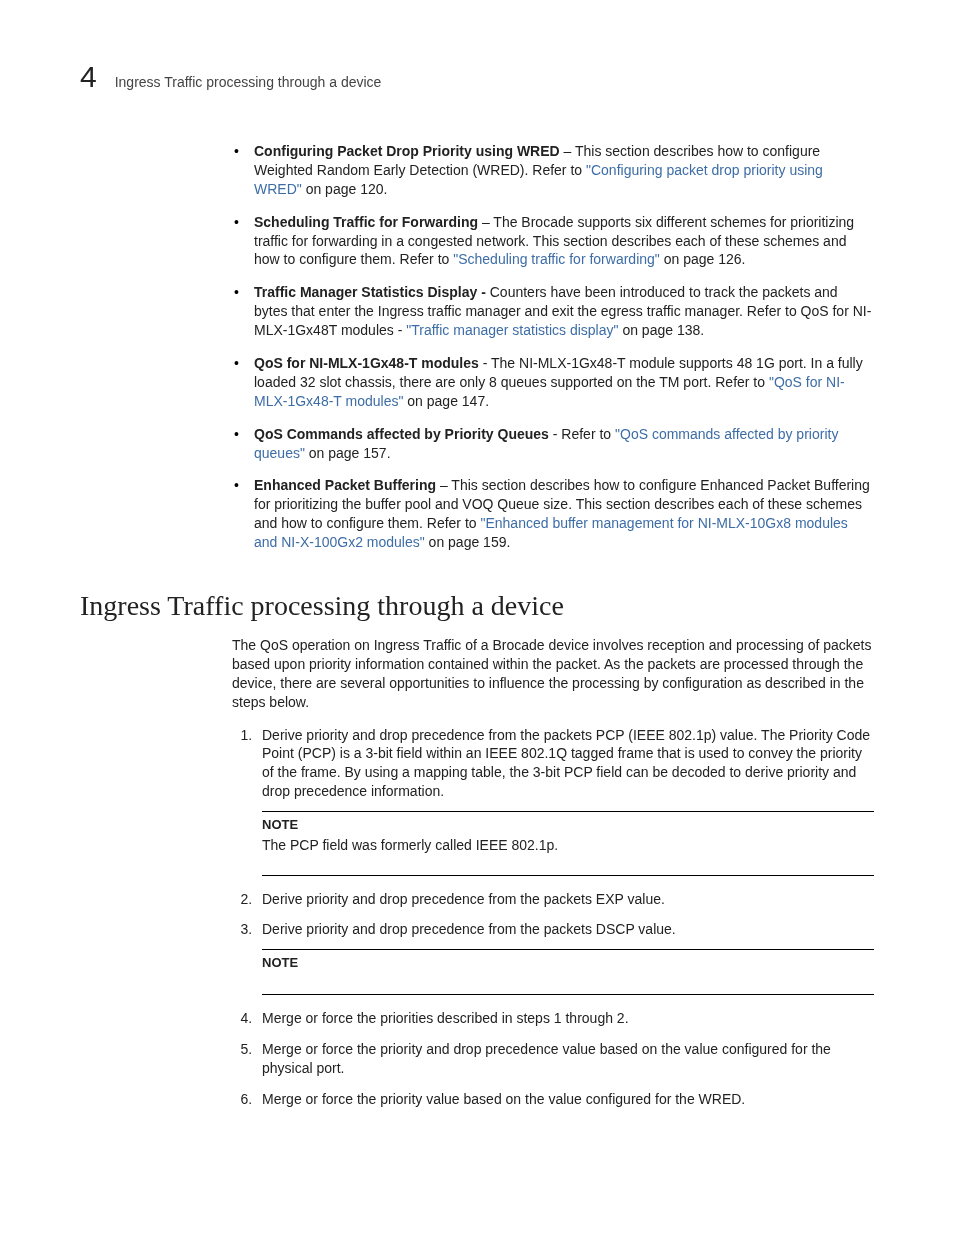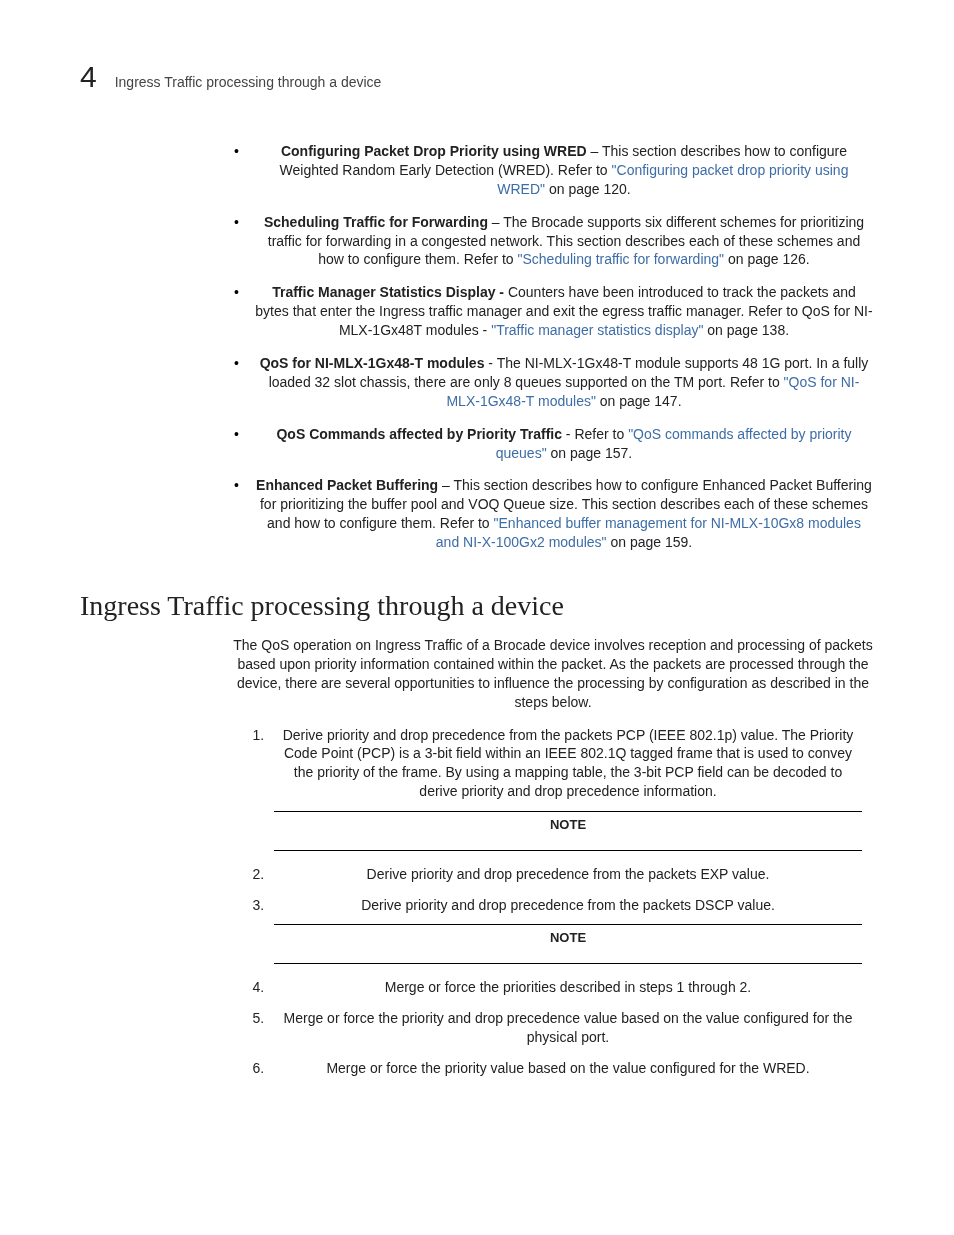--- a/index.html
+++ b/index.html
@@ -30,21 +30,20 @@
   }
   .header-title {
     font-size: 14px;
     color: #444;
   }
   .content-block {
     margin-left: 152px;   
     margin-right: 0;
     font-size: 14px;
     line-height: 1.35;
-    text-align: center;
   }
   .h1 {
     font-family: Georgia, "Times New Roman", serif;
     font-size: 28px;
     font-weight: 400;
     margin: 38px 0 14px 0;
   }
   ul.bullets {
     list-style: none;
     padding: 0;
@@ -65,31 +64,31 @@
   }
   .bold {
     font-weight: 700;
   }
   .link {
     color: #3d6da7;
     text-decoration: none;
   }
   ol.steps {
     list-style: decimal;
-    margin: 12px;
+    margin: 0;
     padding-left: 24px;
   }
   ol.steps > li {
     padding-left: 6px;
     margin-bottom: 12px;
   }
   .note-block {
     border-top: 1px solid #000;
     border-bottom: 1px solid #000;
-    padding: 4px 0 14px 0;
+    padding: 4px 0 20px 0;
     margin: 10px 0 14px 0;
   }
   .note-title {
     font-weight: 700;
     font-size: 13px;
     margin-bottom: 2px;
   }
   .para {
     margin: 0 0 14px 0;
   }
@@ -112,38 +111,39 @@
       <li>
         <span class="bold">Scheduling Traffic for Forwarding</span><span> – </span><span>The Brocade supports six different schemes for prioritizing traffic for forwarding in a congested network. This section describes each of these schemes and how to configure them. Refer to </span><a href="#" class="link">"Scheduling traffic for forwarding"</a><span> on page 126.</span>
       </li>
       <li>
         <span class="bold">Traffic Manager Statistics Display -</span><span> </span><span>Counters have been introduced to track the packets and bytes that enter the Ingress traffic manager and exit the egress traffic manager. Refer to QoS for NI-MLX-1Gx48T modules - </span><a href="#" class="link">"Traffic manager statistics display"</a><span> on page 138.</span>
       </li>
       <li>
         <span class="bold">QoS for NI-MLX-1Gx48-T modules</span><span> - </span><span>The NI-MLX-1Gx48-T module supports 48 1G port. In a fully loaded 32 slot chassis, there are only 8 queues supported on the TM port. Refer to </span><a href="#" class="link">"QoS for NI-MLX-1Gx48-T modules"</a><span> on page 147.</span>
       </li>
       <li>
-        <span class="bold">QoS Commands affected by Priority Traffic</span><span> - </span><span>Refer to </span><a href="#" class="link">"QoS commands affected by priority queues"</a><span> on page 157.</span>
+        <span class="bold">QoS Commands affected by Priority Queues</span><span> - </span><span>Refer to </span><a href="#" class="link">"QoS commands affected by priority queues"</a><span> on page 157.</span>
       </li>
       <li>
         <span class="bold">Enhanced Packet Buffering</span><span> – </span><span>This section describes how to configure Enhanced Packet Buffering for prioritizing the buffer pool and VOQ Queue size. This section describes each of these schemes and how to configure them. Refer to </span><a href="#" class="link">"Enhanced buffer management for NI-MLX-10Gx8 modules and NI-X-100Gx2 modules"</a><span> on page 159.</span>
       </li>
     </ul>
   </div>
 
   <h1 class="h1">Ingress Traffic processing through a device</h1>
 
   <div class="content-block">
     <p class="para">The QoS operation on Ingress Traffic of a Brocade device involves reception and processing of packets based upon priority information contained within the packet. As the packets are processed through the device, there are several opportunities to influence the processing by configuration as described in the steps below.</p>
 
     <ol class="steps">
       <li>
         <span>Derive priority and drop precedence from the packets PCP (IEEE 802.1p) value. The Priority Code Point (PCP) is a 3-bit field within an IEEE 802.1Q tagged frame that is used to convey the priority of the frame. By using a mapping table, the 3-bit PCP field can be decoded to derive priority and drop precedence information.</span>
         <div class="note-block">
           <div class="note-title">NOTE</div>
+          <div>The PCP field was formerly called IEEE 802.1p.</div>
         </div>
       </li>
       <li>
         <span>Derive priority and drop precedence from the packets EXP value.</span>
       </li>
       <li>
         <span>Derive priority and drop precedence from the packets DSCP value.</span>
         <div class="note-block">
           <div class="note-title">NOTE</div>
         </div>

